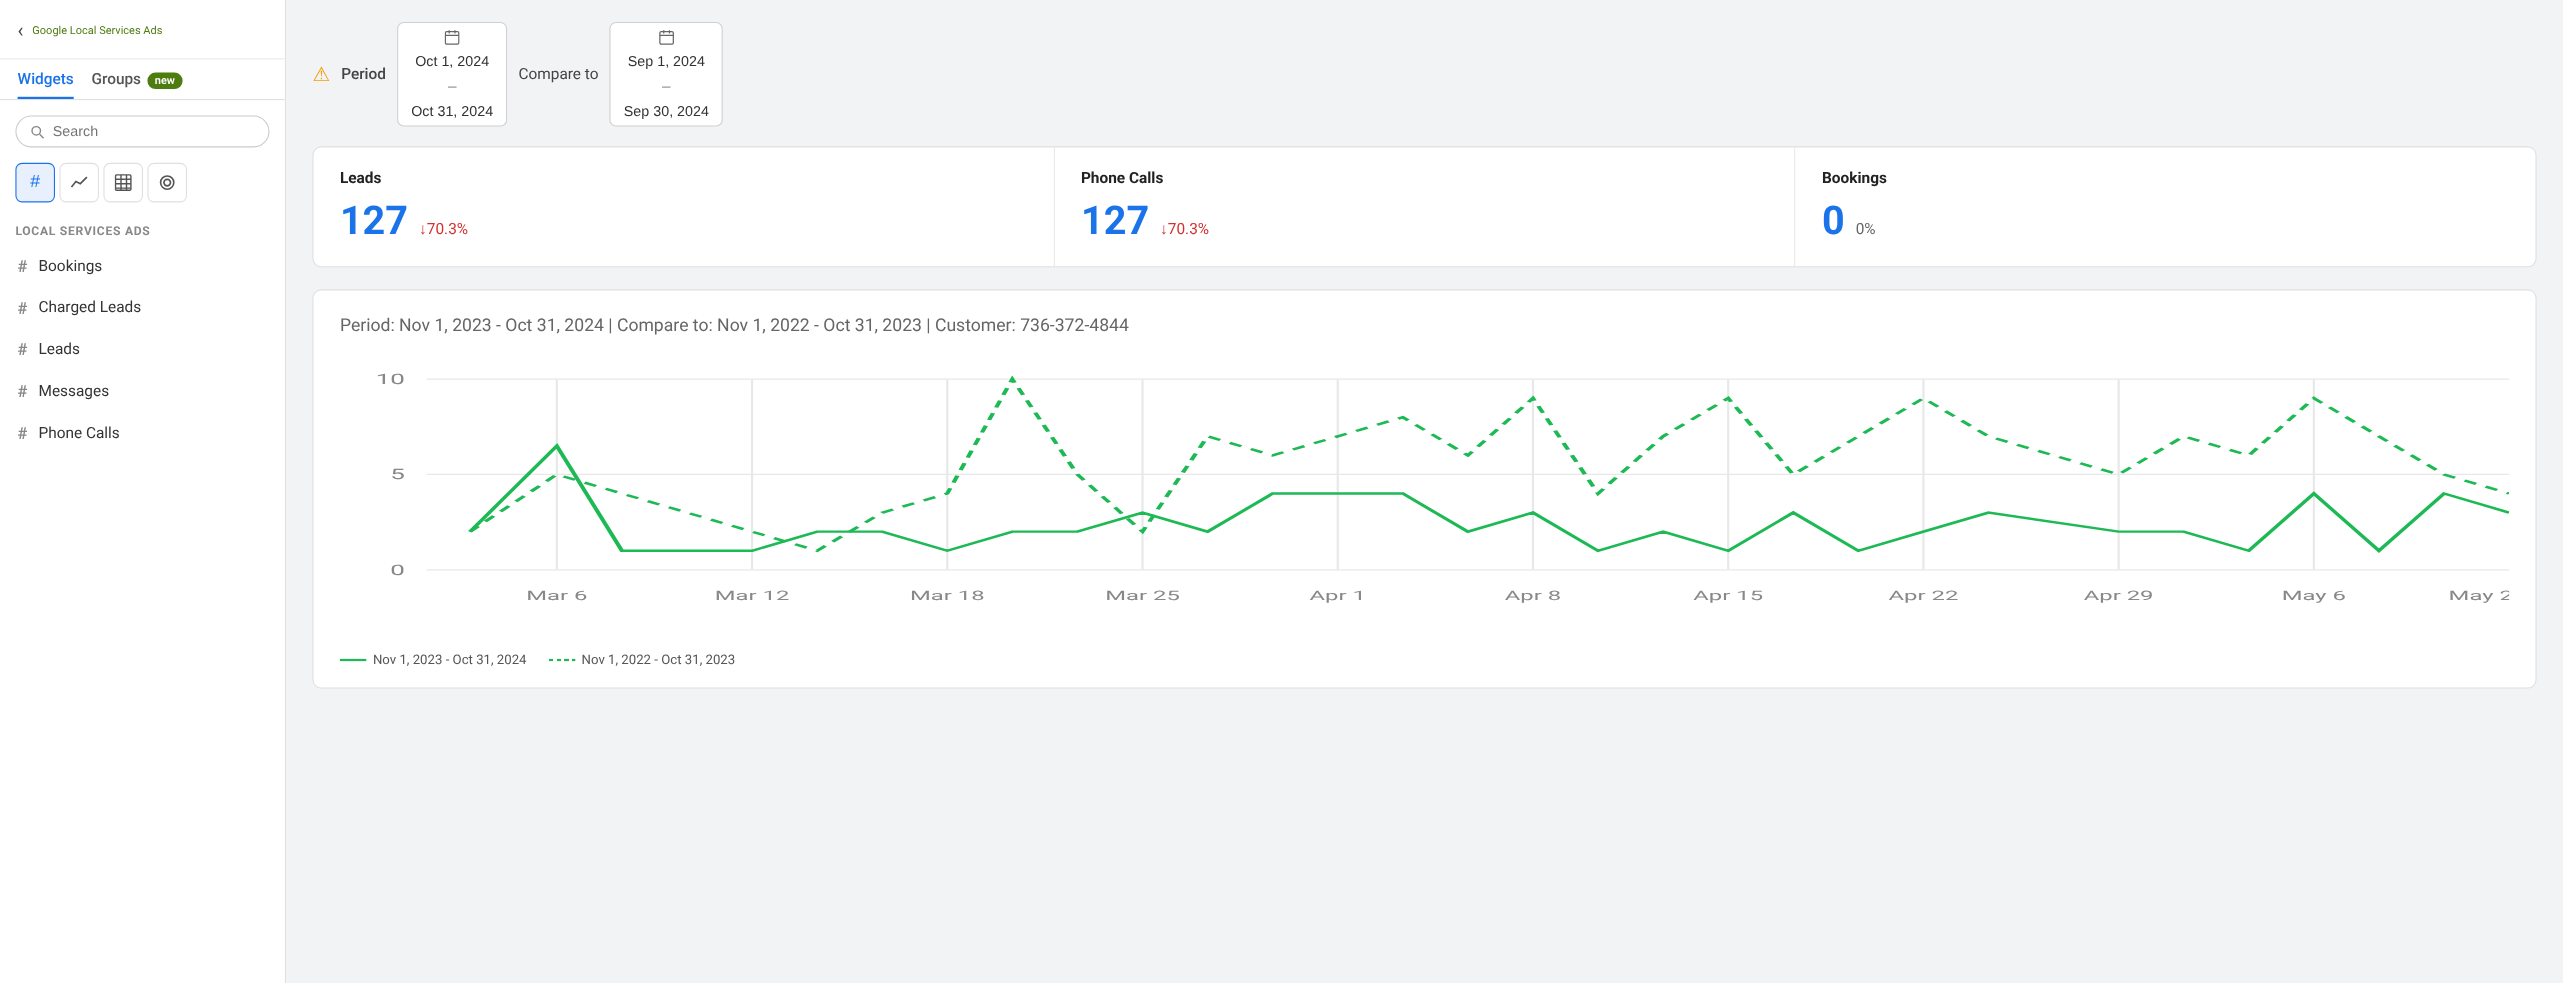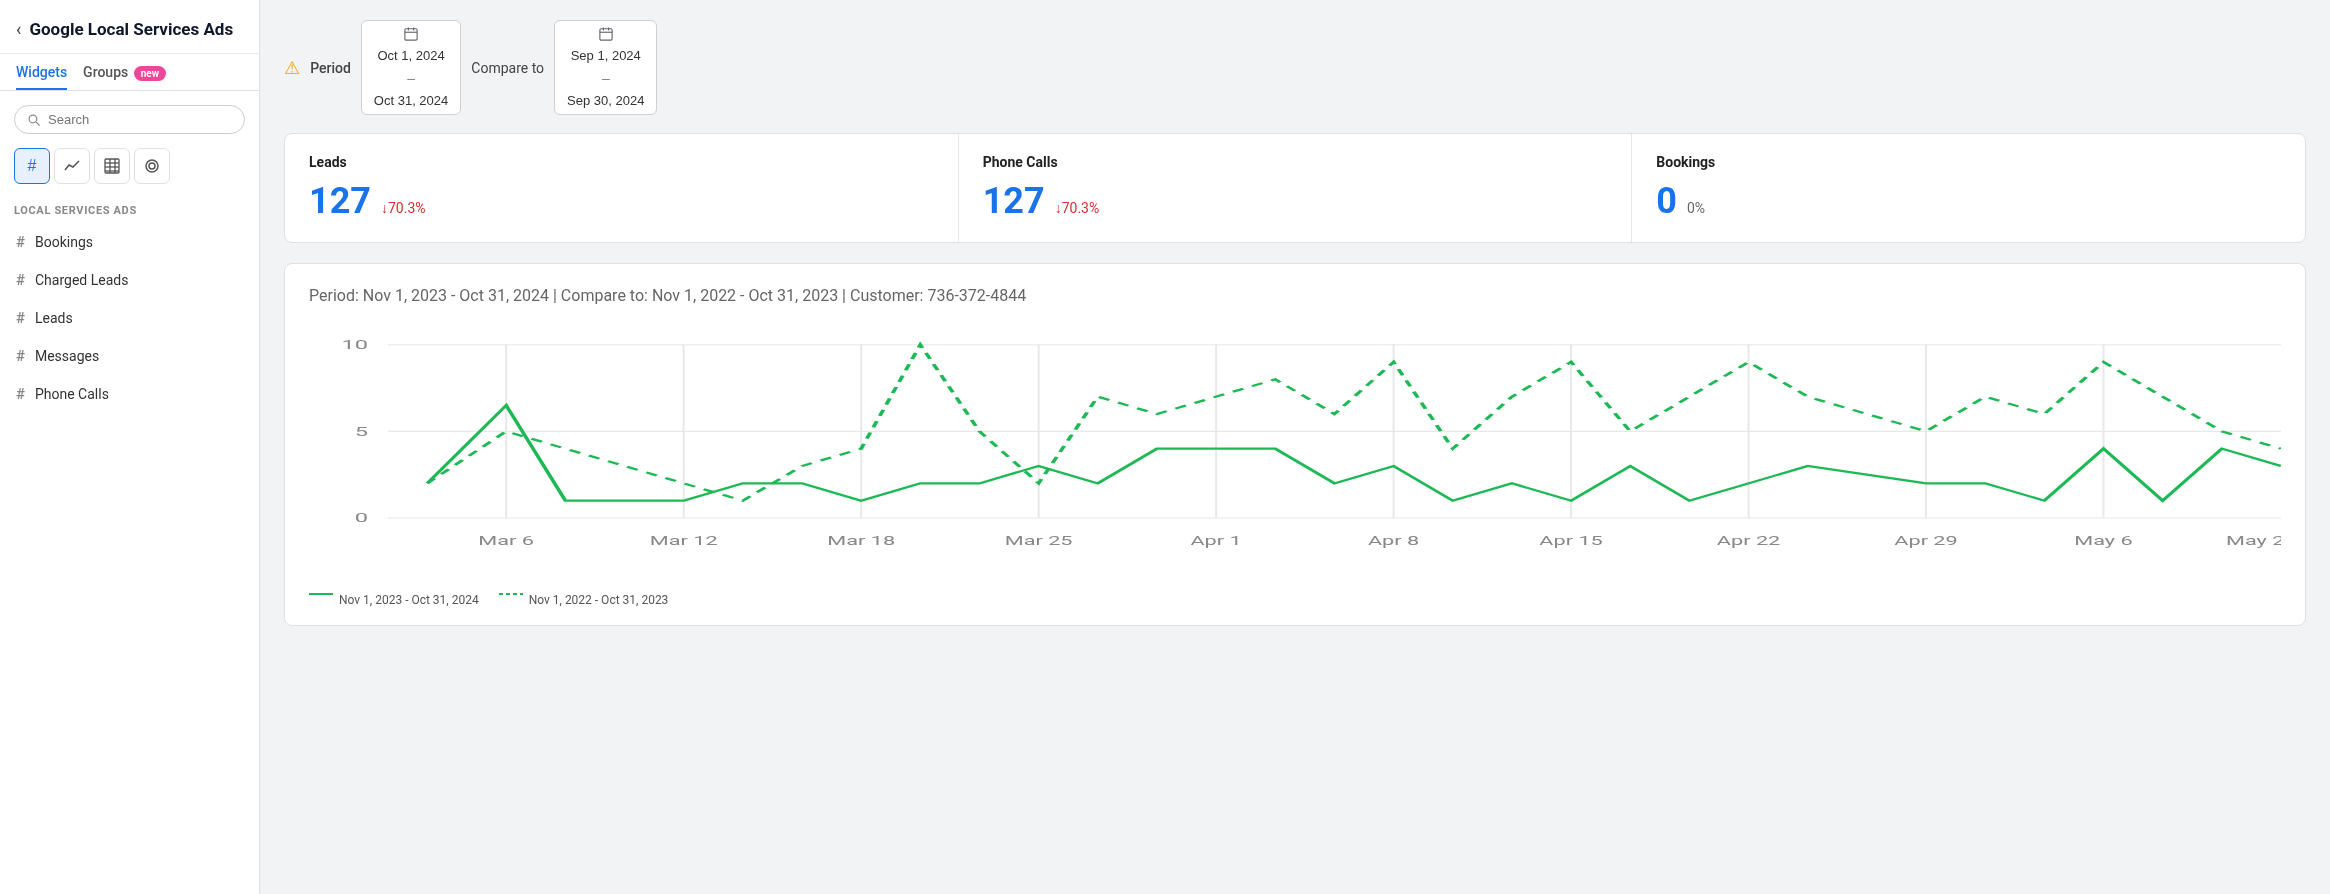--- a/index.html
+++ b/index.html
@@ -22,44 +22,44 @@
       padding: 18px 16px 14px;
       gap: 8px;
       border-bottom: 1px solid #e8e8e8;
     }
     .back-arrow {
       font-size: 18px;
       cursor: pointer;
       color: #444;
     }
     .sidebar-title {
-      font-size: 17px;
-      font-weight: 700;
-      color: #0f172a;
+      font-size: 10px;
+      font-weight: 400;
+      color: #4d7c0f;
     }
     .tab-row {
       display: flex;
       gap: 16px;
       padding: 10px 16px 0;
       border-bottom: 1px solid #e0e0e0;
     }
     .tab {
       font-size: 14px;
       font-weight: 500;
       color: #555;
       padding-bottom: 8px;
       cursor: pointer;
       border-bottom: 2px solid transparent;
     }
     .tab.active {
       color: #1a73e8;
       border-bottom: 2px solid #1a73e8;
     }
     .badge-new {
-      background: #ec4899;
+      background: #4d7c0f;
       color: #fff;
       font-size: 10px;
       border-radius: 10px;
       padding: 2px 7px;
       font-weight: 600;
       margin-left: 2px;
     }
     .search-box {
       margin: 14px 14px 10px;
       display: flex;
@@ -240,21 +240,21 @@
     .chart-legend {
       display: flex;
       gap: 20px;
       margin-top: 10px;
       font-size: 12px;
       color: #555;
       align-items: center;
     }
     .legend-item {
       display: flex;
-      align-items: flex-start;
+      align-items: center;
       gap: 6px;
     }
     .legend-line {
       width: 24px;
       height: 2px;
       background: #1db954;
     }
     .legend-dashed {
       width: 24px;
       height: 2px;

